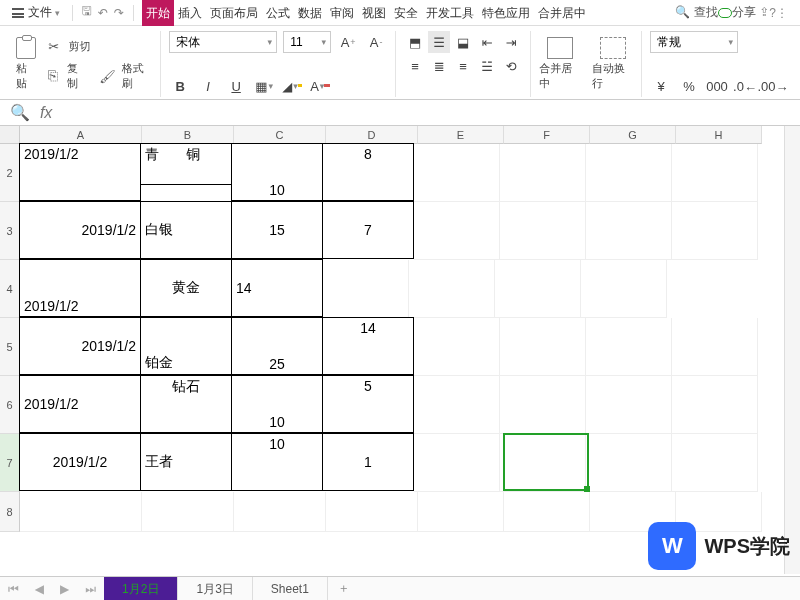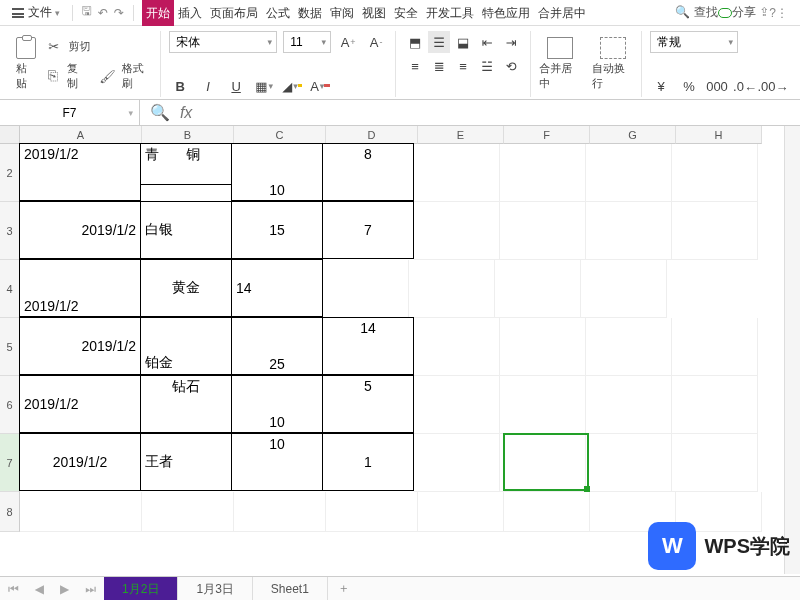--- a/index.html
+++ b/index.html
@@ -202,23 +202,20 @@
       <span class="btn-sq">¥</span>
       <span class="btn-sq">%</span>
       <span class="btn-sq">000</span>
       <span class="btn-sq">.0←</span>
       <span class="btn-sq">.00→</span>
     </div>
   </div>
 </div>
 
 <div class="fbar">
-  <div class="namebox">
-      <span>F7</span>
-    </div>
   <span class="mag">🔍</span>
   <span class="fx">fx</span>
   <input value="" style="">
 </div>
 
 <div class="sheet">
   <div class="corner"></div>
   <div class="colhdrs" id="colhdrs">
       <div class="colhdr" style="width: 122px;">A</div>
       <div class="colhdr" style="width: 92px;">B</div>

